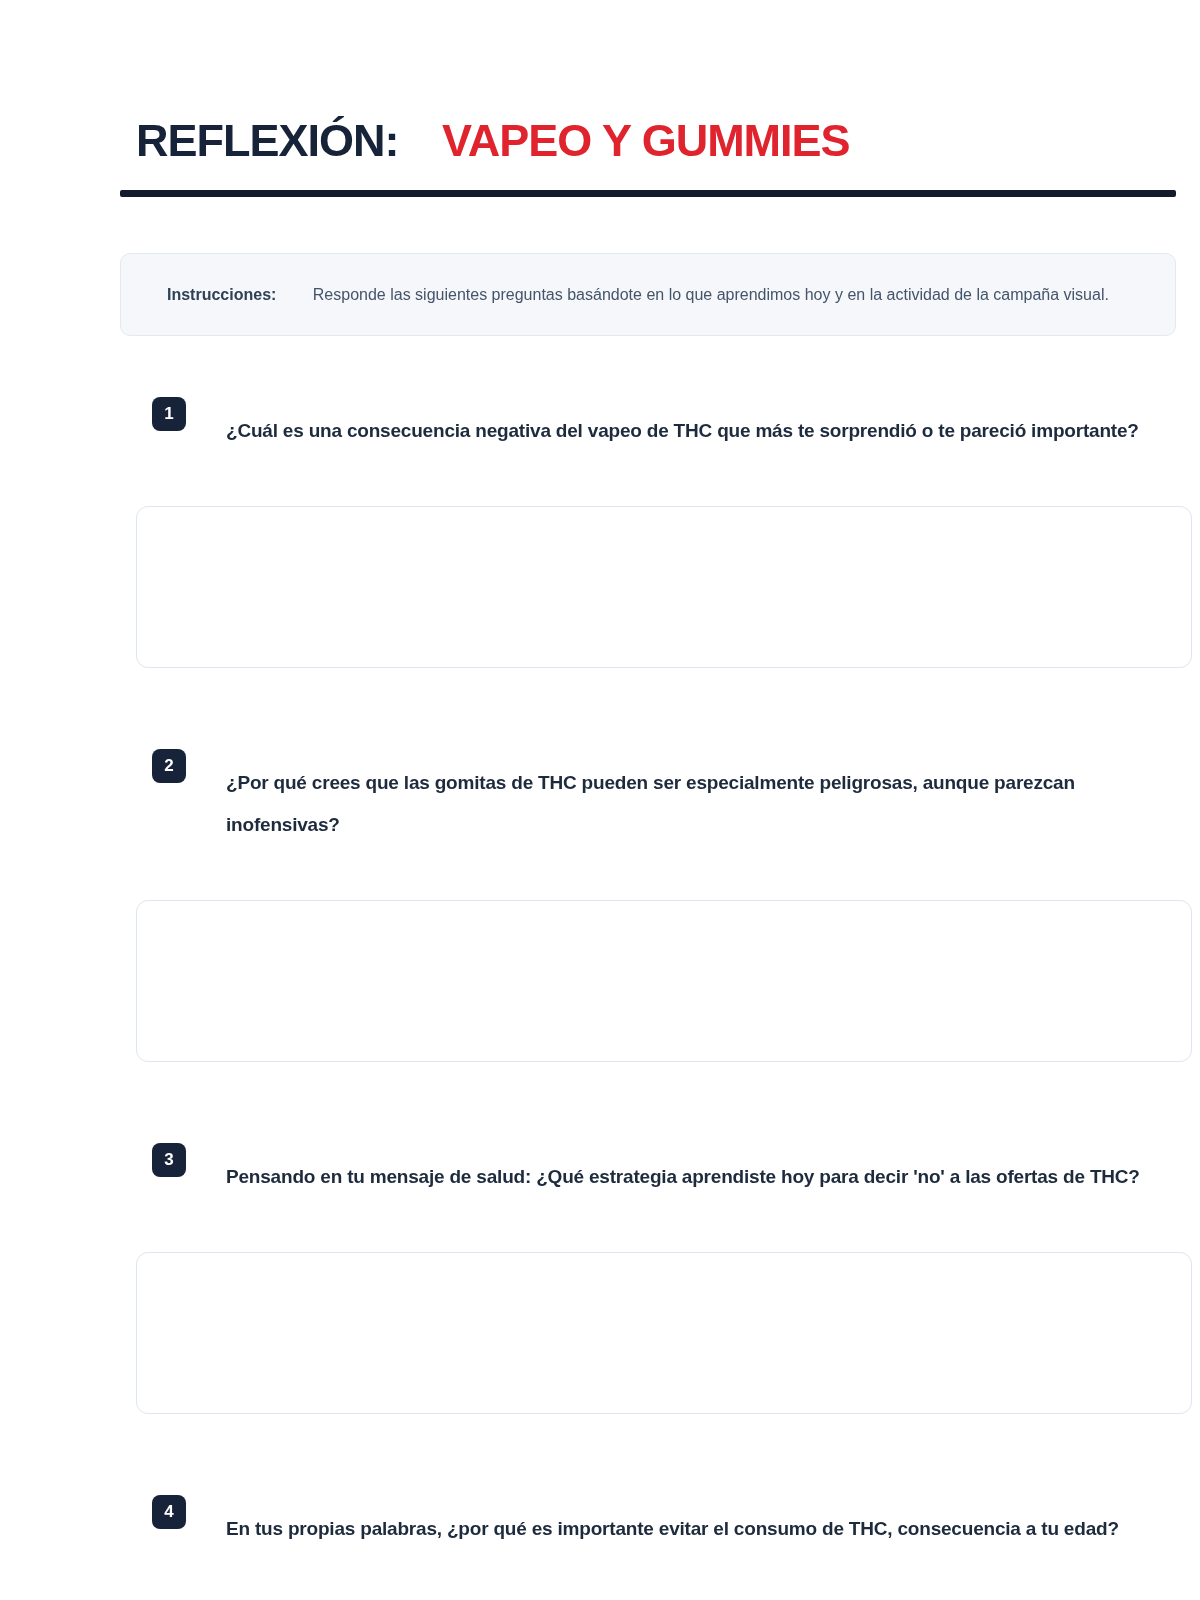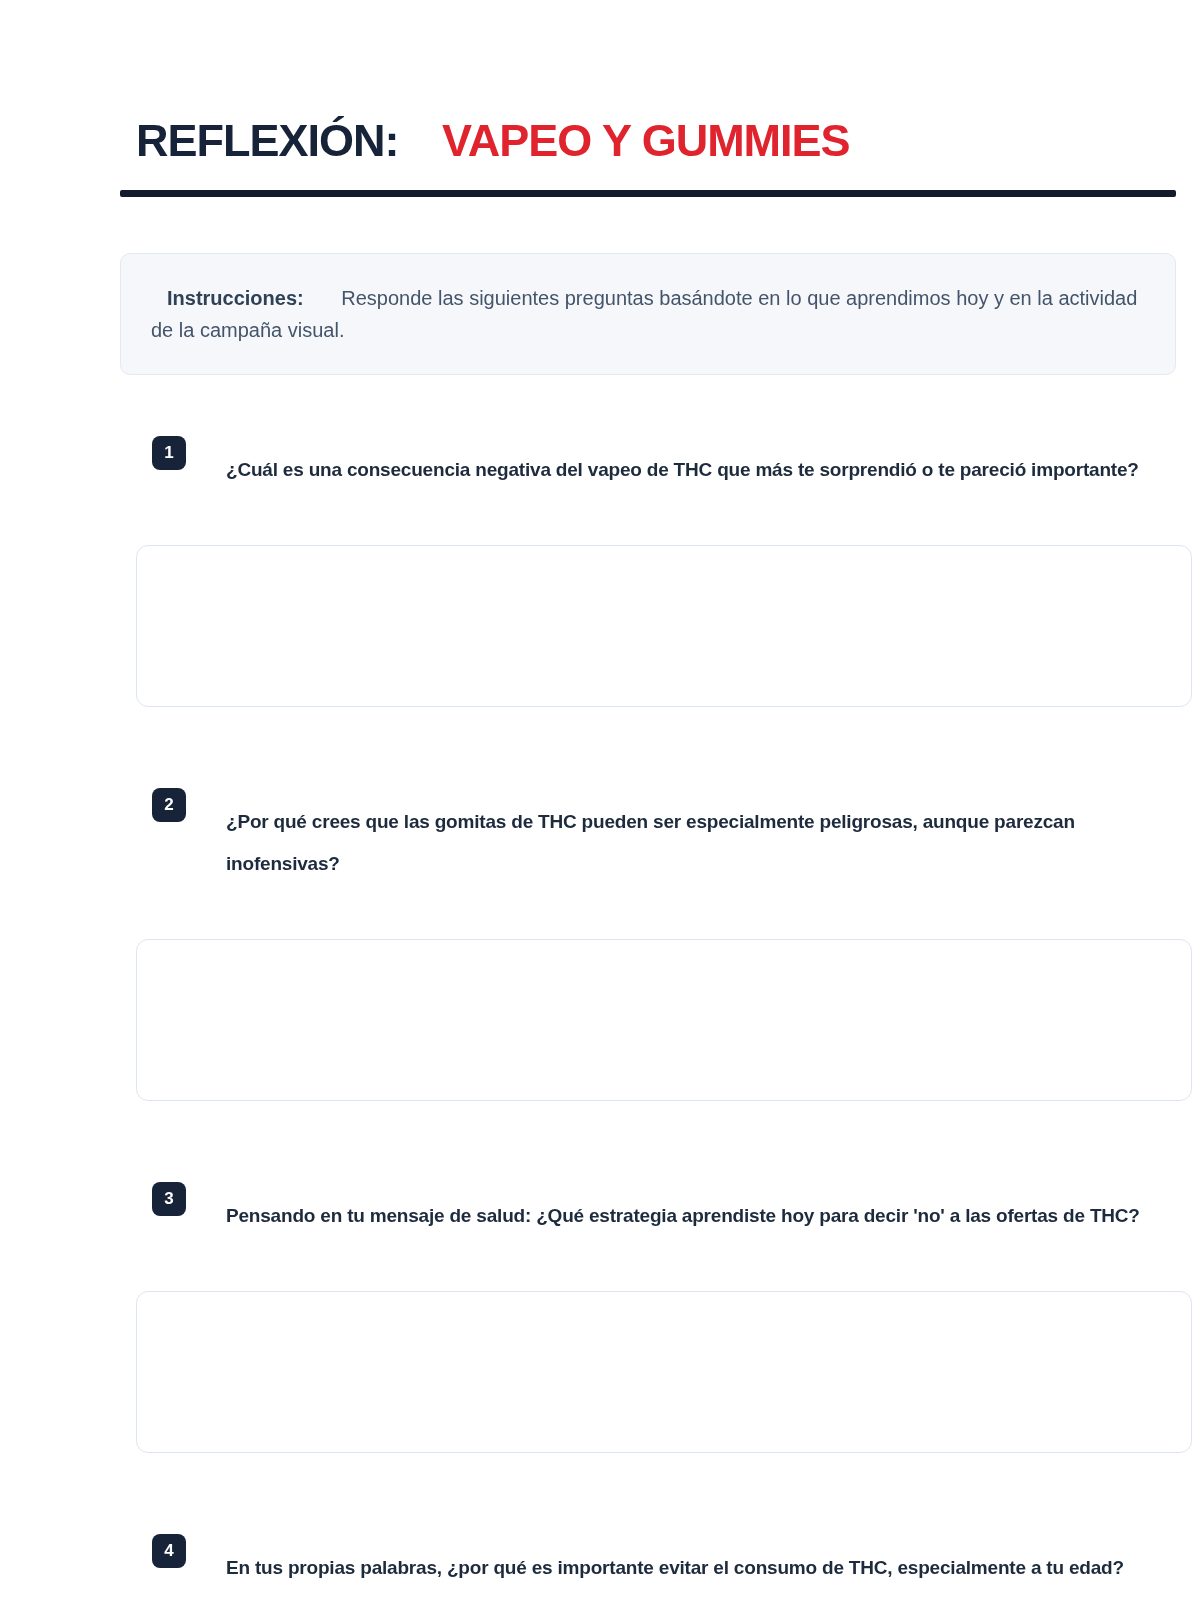--- a/index.html
+++ b/index.html
@@ -27,21 +27,21 @@
     color:var(--label);white-space:nowrap;padding-bottom:4px;}
   .meta-line{border:none;border-bottom:2px solid var(--line);background:transparent;
     height:26px;outline:none;font-size:18px;color:var(--question);}
   .name-line{flex:1 1 auto;margin-left:16px;margin-right:36px;}
   .date-line{width:205px;margin-left:16px;}
   .divider{margin-top:24px;height:7px;background:#131c2b;border-radius:2px;}
 
   
   .instructions{margin-top:56px;background:var(--instr-bg);
     border:1.5px solid var(--instr-border);border-radius:10px;
-    padding:28px 30px;font-size:20px;line-height:1.62;color:var(--instr-text);}
+    padding:28px 30px;font-size:16px;line-height:1.62;color:var(--instr-text);}
   .instructions b{color:#2f4156;}
 
   
   .question-section{margin-top:58px;}
   .question-row{display:flex;align-items:flex-start;}
   .q-badge{flex:0 0 auto;width:34px;height:34px;margin-top:3px;border-radius:8px;
     background:var(--navy);color:#ffffff;font-size:17px;font-weight:bold;
     display:flex;align-items:center;justify-content:center;}
   .q-text{margin-left:24px;font-size:19px;font-weight:bold;color:var(--question);
     line-height:42px;letter-spacing:-.2px;}
@@ -84,18 +84,18 @@
     <div class="question-row">
       <div class="q-badge">3</div>
       <div class="q-text">Pensando en tu mensaje de salud: ¿Qué estrategia aprendiste hoy para decir 'no' a las ofertas de THC?</div>
     </div>
     <textarea class="answer-box" aria-label="respuesta 3" style=""></textarea>
   </div>
 
   <div class="question-section">
     <div class="question-row">
       <div class="q-badge">4</div>
-      <div class="q-text">En tus propias palabras, ¿por qué es importante evitar el consumo de THC, especialmente a tu edad?</div>
+      <div class="q-text">En tus propias palabras, ¿por qué es importante evitar el consumo de THC, consecuencia a tu edad?</div>
     </div>
     <textarea class="answer-box" aria-label="respuesta 4" style=""></textarea>
   </div>
 
 </div>
 
 </body></html>

